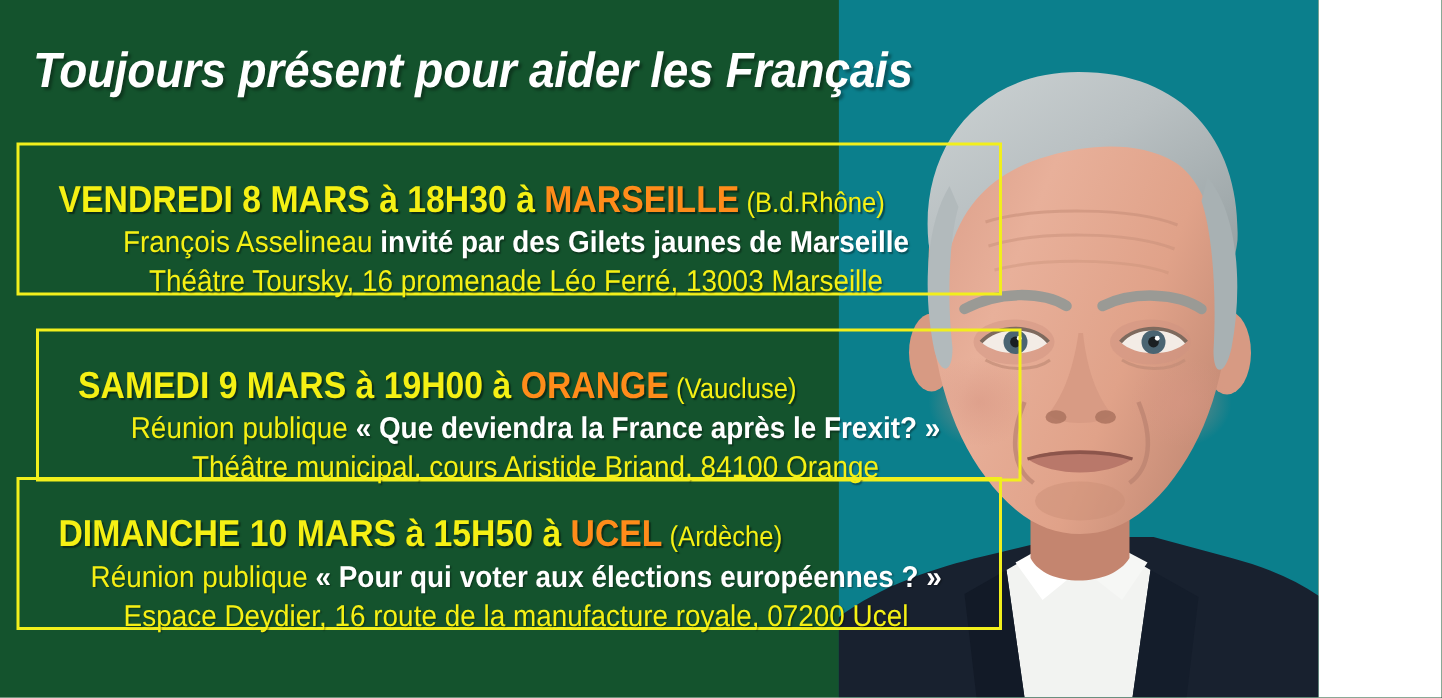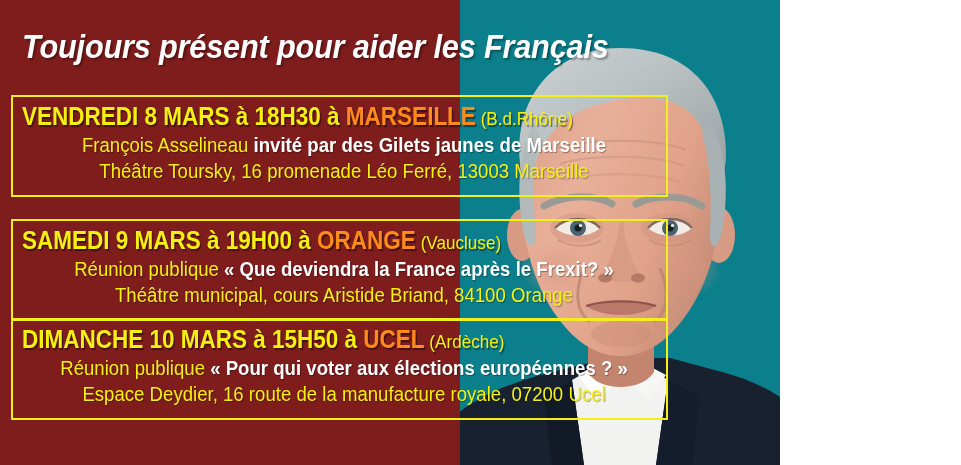--- a/index.html
+++ b/index.html
@@ -7,23 +7,23 @@
     padding: 0;
   }
   body {
     width: 961px;
     height: 465px;
     overflow: hidden;
     font-family: "Liberation Sans", sans-serif;
   }
   #poster {
     position: relative;
-    width: 780px;
+    width: 879px;
     height: 465px;
-    background: #7f1d1d;
+    background: #14532d;
     overflow: hidden;
   }
 
   
   #portrait {
     position: absolute;
     right: 0;
     top: 0;
     width: 320px;
     height: 465px;
@@ -47,24 +47,24 @@
     text-shadow: 2px 2px 2px rgba(0,0,0,0.33);
   }
 
   
   .event-box {
     position: absolute;
     left: 11px;
     width: 657px;
     border: 2px solid #f2ef1c;
     box-sizing: border-box;
-    padding: 0;
+    padding: 17px;
   }
   #box-0 { top: 95px;  height: 102px; }
-  #box-1 { top: 219px; height: 102px; }
+  #box-1 { top: 219px; height: 102px; margin-left: 13px; }
   #box-2 { top: 318px; height: 102px; }
 
   .head-line {
     margin-top: 5px;
     margin-left: 9px;
     white-space: nowrap;
     font-weight: bold;
     font-size: 25px;
     transform: scaleX(0.9);
     transform-origin: left center;

